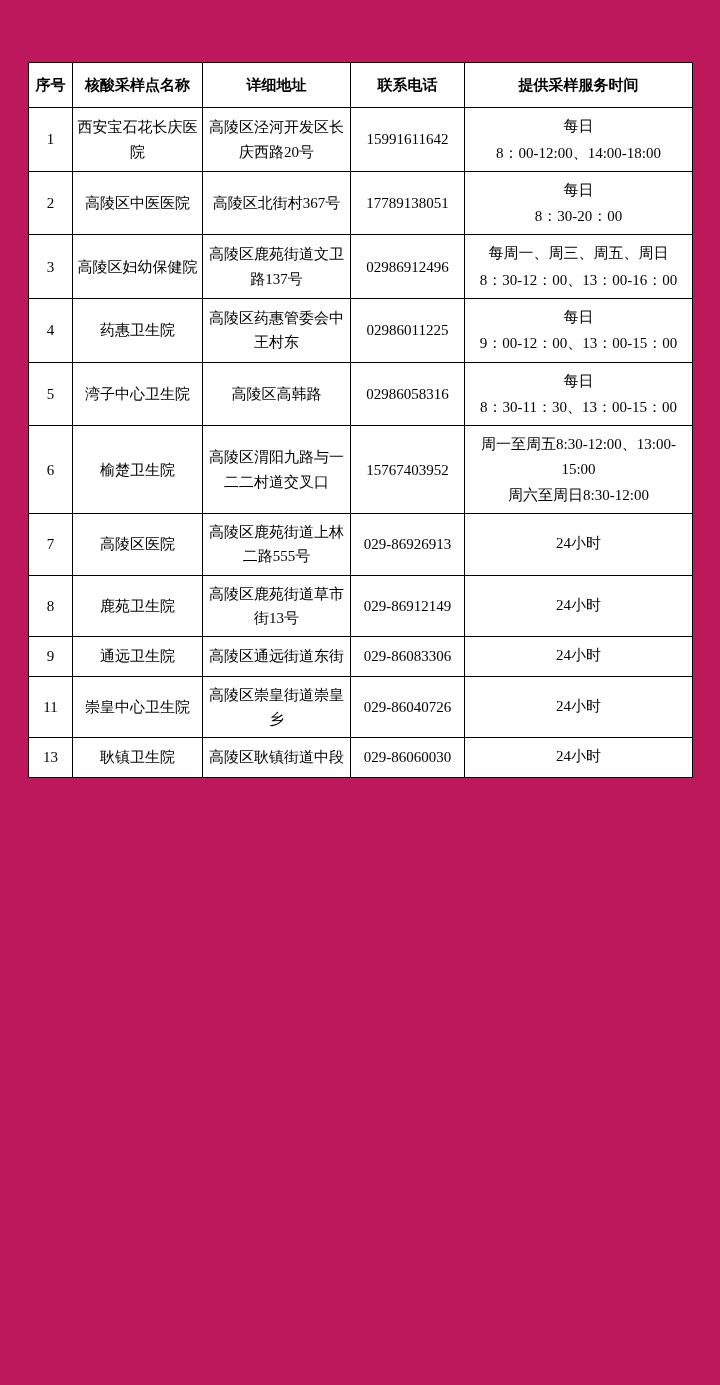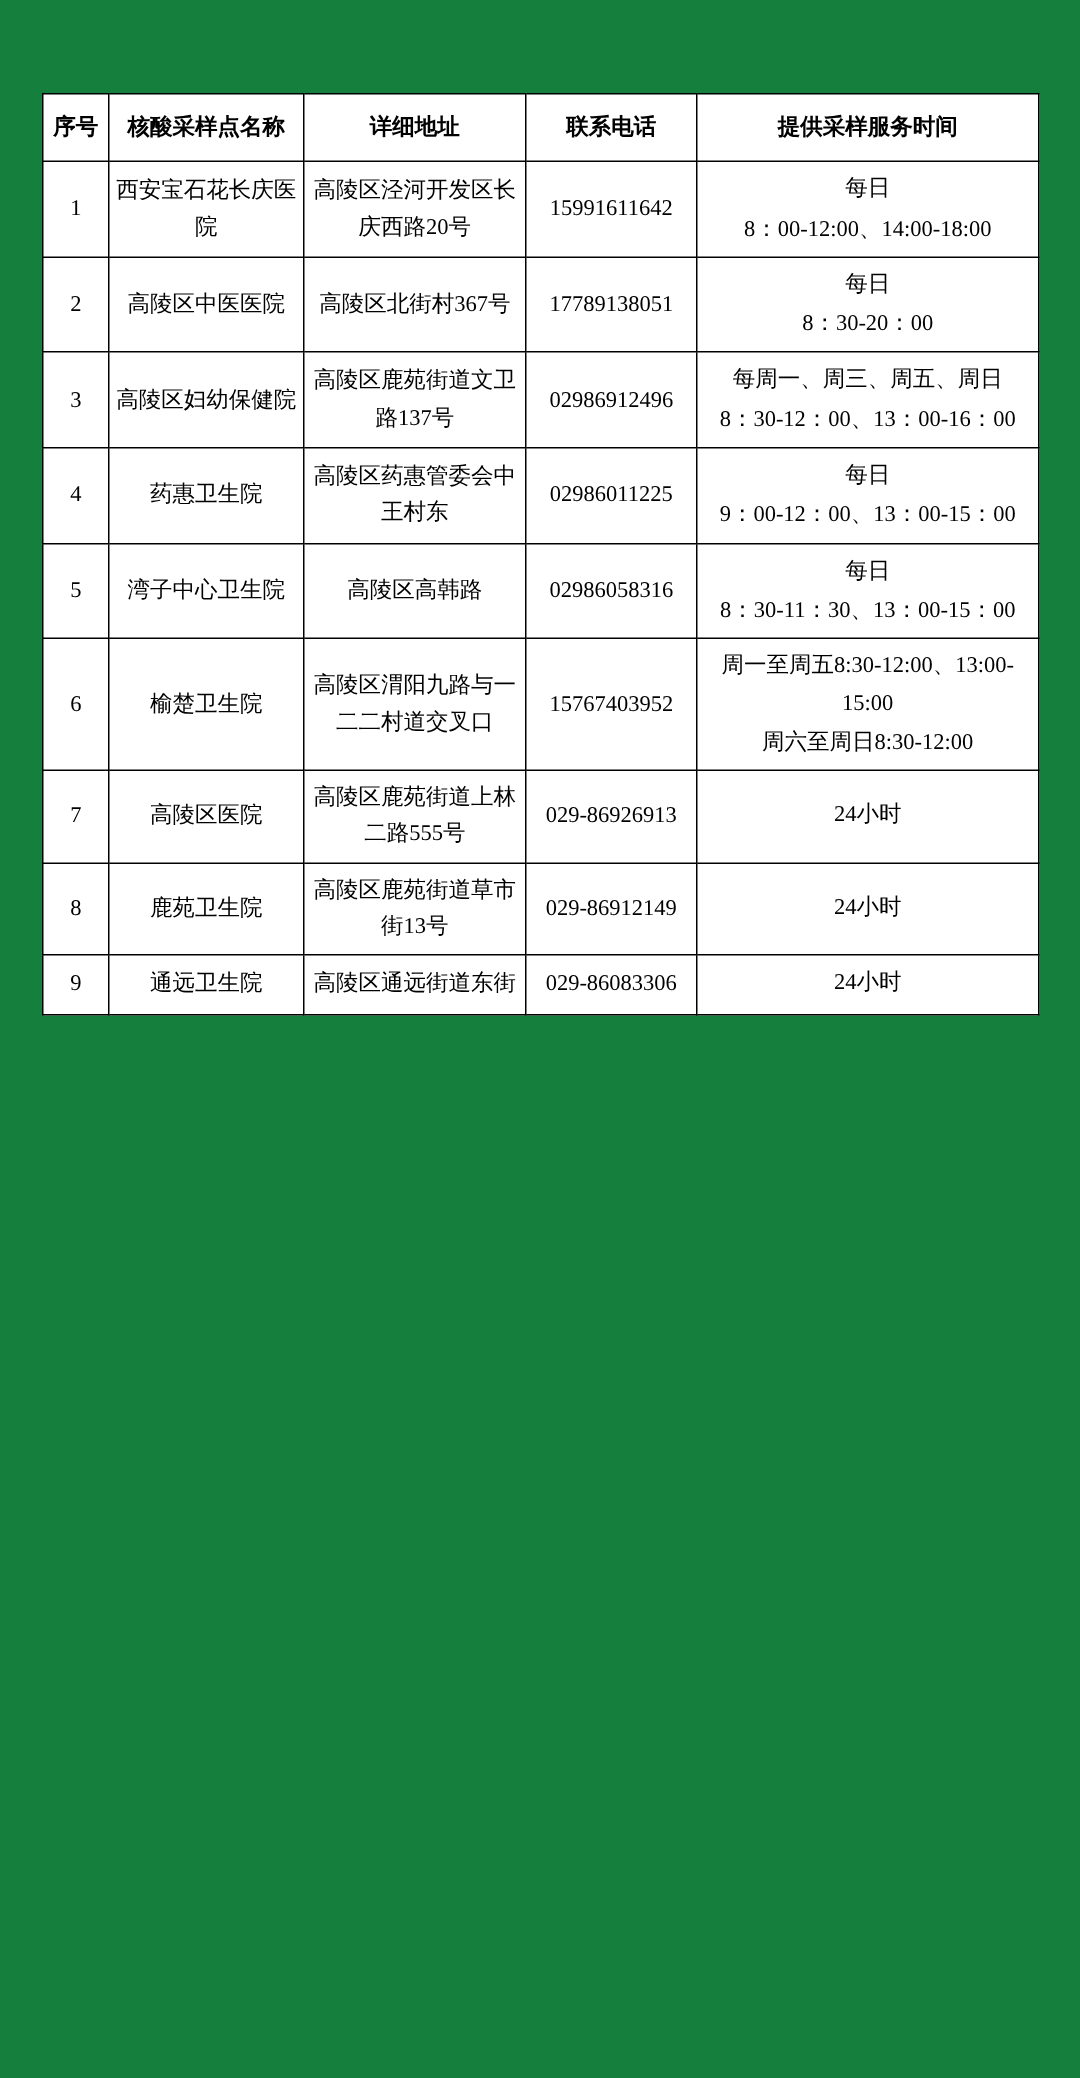--- a/index.html
+++ b/index.html
@@ -11,21 +11,21 @@
     width: 720px;
     min-height: 1385px;
     font-family: "Liberation Serif", "DejaVu Serif", serif;
     color: #000000;
   }
   .page {
     width: 720px;
     min-height: 1385px;
     box-sizing: border-box;
     padding: 62px 28px 28px 28px;
-    background: #15803d;
+    background: #be185d;
   }
   table.sampling-table {
     border-collapse: collapse;
     width: 664px;
     table-layout: fixed;
     background: #ffffff;
   }
   table.sampling-table th,
   table.sampling-table td {
     border: 1px solid #000000;
@@ -158,15 +158,33 @@
         </tr>
         <tr>
           <td class="cell-index">9</td>
           <td class="cell-name">通远卫生院</td>
           <td class="cell-addr">高陵区通远街道东街</td>
           <td class="cell-phone">029-86083306</td>
           <td class="cell-time">
             <span class="time-line first">24小时</span>
           </td>
         </tr>
+        <tr>
+          <td class="cell-index">11</td>
+          <td class="cell-name">崇皇中心卫生院</td>
+          <td class="cell-addr">高陵区崇皇街道崇皇乡</td>
+          <td class="cell-phone">029-86040726</td>
+          <td class="cell-time">
+            <span class="time-line first">24小时</span>
+          </td>
+        </tr>
+        <tr>
+          <td class="cell-index">13</td>
+          <td class="cell-name">耿镇卫生院</td>
+          <td class="cell-addr">高陵区耿镇街道中段</td>
+          <td class="cell-phone">029-86060030</td>
+          <td class="cell-time">
+            <span class="time-line first">24小时</span>
+          </td>
+        </tr>
       </tbody>
   </table>
 </div>
 
 </body></html>

